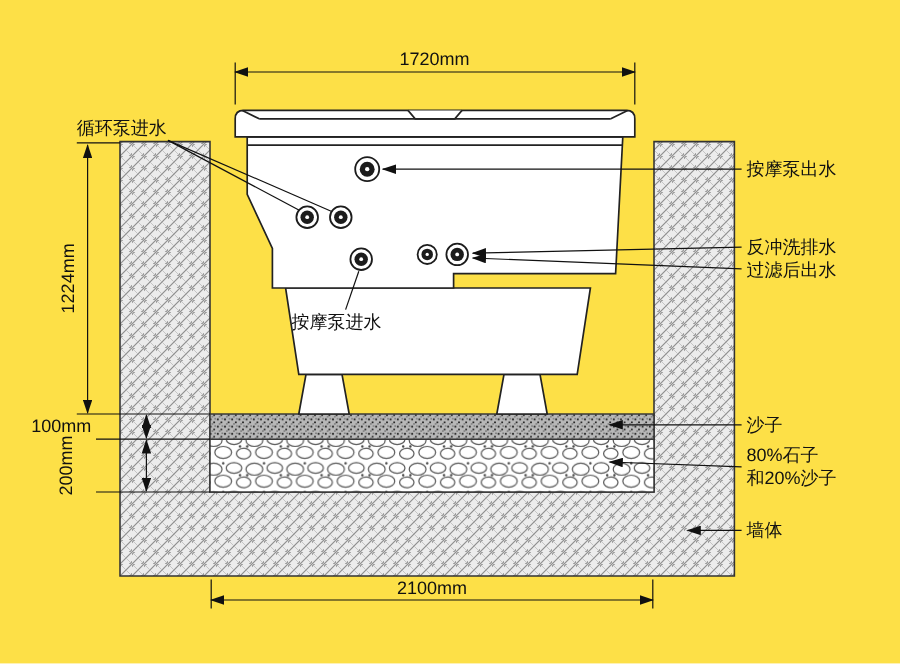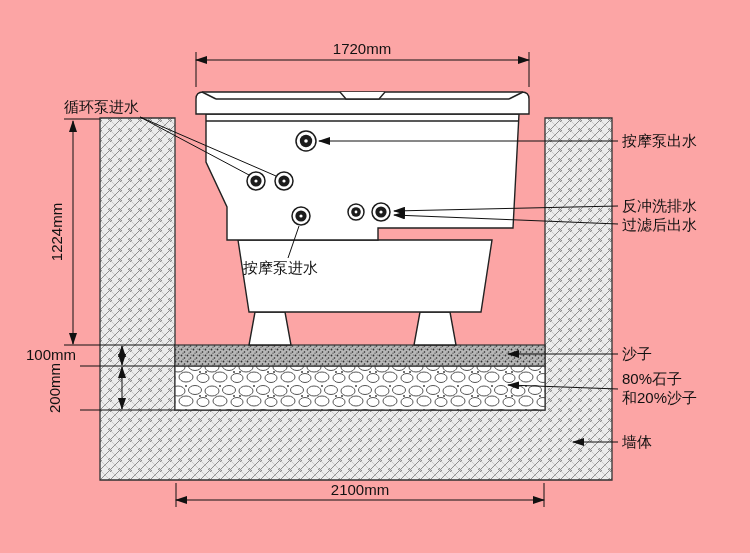--- a/index.html
+++ b/index.html
@@ -1,19 +1,19 @@
 <!DOCTYPE html>
 <html><head>
 <meta charset="utf-8">
 <style>
   html,body{margin:0;padding:0;background:#fff;}
   .stage{
     position:relative;
     width:750px;height:553px;
-    background:#fca5a5;
+    background:#fde047;
     font-family:"Liberation Sans","DejaVu Sans",sans-serif;
     overflow:hidden;
   }
   svg{display:block;}
   text{
     font-family:"Liberation Sans","DejaVu Sans",sans-serif;
     fill:#111;
   }
   .dim-text{font-size:15px;}
   .cn-text{font-size:15px;}

